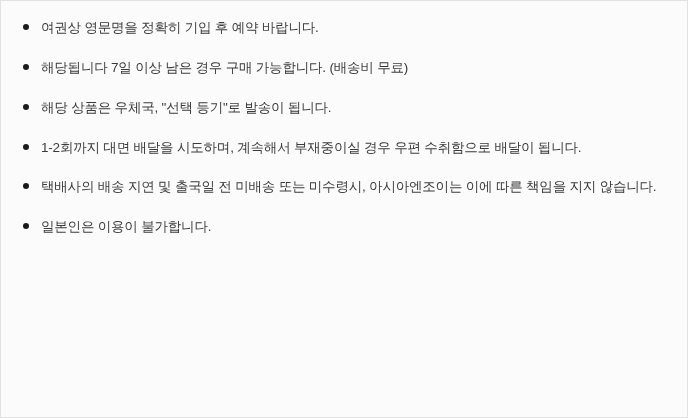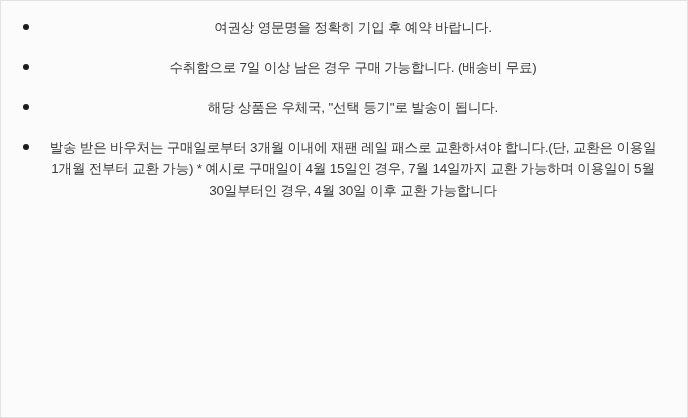--- a/index.html
+++ b/index.html
@@ -14,21 +14,20 @@
     color: #333333;
     overflow: hidden;
   }
   .notice-panel {
     box-sizing: border-box;
     width: 688px;
     height: 418px;
     background: #fbfbfb;
     border: 1px solid #e2e2e2;
     padding: 16px 22px 10px 18px;
-    text-align: center;
   }
   ul.notice-list {
     list-style: none;
     margin: 0;
     padding: 0;
   }
   ul.notice-list > li {
     position: relative;
     padding-left: 22px;
     margin: 0 0 18px 0;
@@ -59,25 +58,33 @@
 <body>
 
 <div class="notice-panel">
   <ul class="notice-list">
     <li>
       <span class="bullet"></span>
       <span class="item-text">여권상 영문명을 정확히 기입 후 예약 바랍니다.</span>
     </li>
     <li>
       <span class="bullet"></span>
-      <span class="item-text">수취함으로 7일 이상 남은 경우 구매 가능합니다. (배송비 무료)</span>
+      <span class="item-text">해당됩니다 7일 이상 남은 경우 구매 가능합니다. (배송비 무료)</span>
     </li>
     <li>
       <span class="bullet"></span>
       <span class="item-text">해당 상품은 우체국, "선택 등기"로 발송이 됩니다.</span>
     </li>
     <li>
       <span class="bullet"></span>
-      <span class="item-text">발송 받은 바우처는 구매일로부터 3개월 이내에 재팬 레일 패스로 교환하셔야 합니다.(단, 교환은 이용일 1개월 전부터 교환 가능) * 예시로 구매일이 4월 15일인 경우, 7월 14일까지 교환 가능하며 이용일이 5월 30일부터인 경우, 4월 30일 이후 교환 가능합니다</span>
+      <span class="item-text">1-2회까지 대면 배달을 시도하며, 계속해서 부재중이실 경우 우편 수취함으로 배달이 됩니다.</span>
+    </li>
+    <li>
+      <span class="bullet"></span>
+      <span class="item-text">택배사의 배송 지연 및 출국일 전 미배송 또는 미수령시, 아시아엔조이는 이에 따른 책임을 지지 않습니다.</span>
+    </li>
+    <li>
+      <span class="bullet"></span>
+      <span class="item-text">일본인은 이용이 불가합니다.</span>
     </li>
 
   </ul>
 </div>
 
 </body></html>

